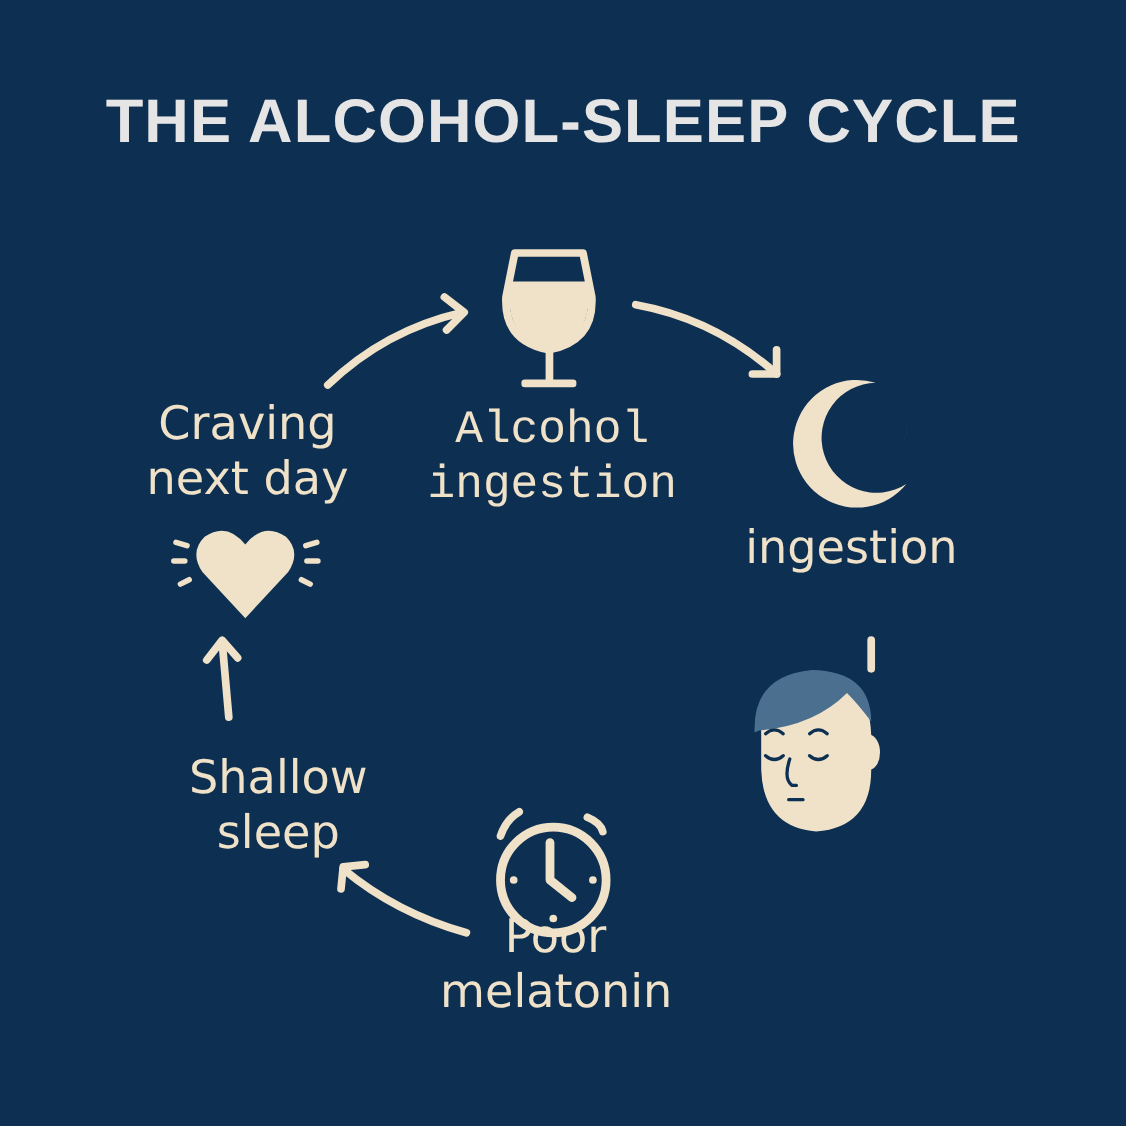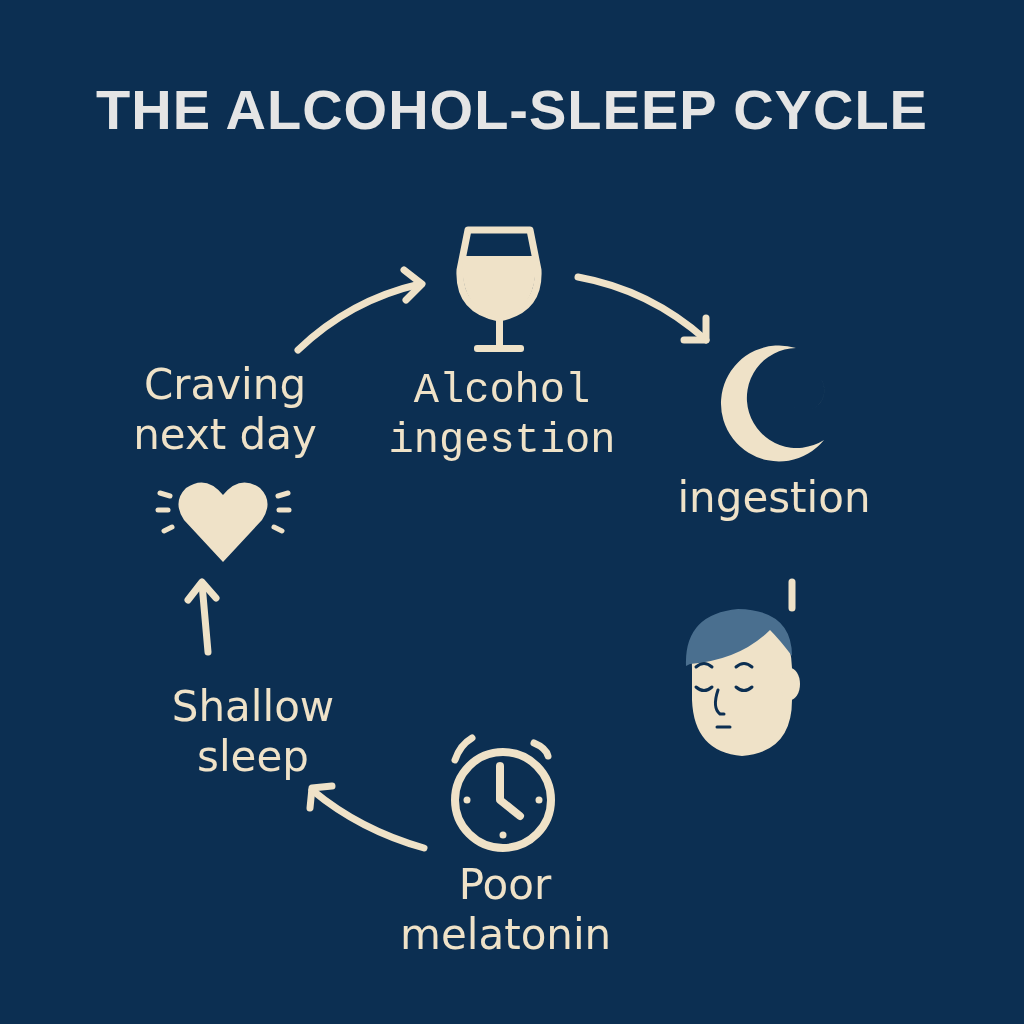--- a/index.html
+++ b/index.html
@@ -120,21 +120,21 @@
   <span>ingestion</span>
 </div>
 
 <div class="label" style="left:646px; top:473px; width:256px;">
   <span>ingestion</span>
 </div>
 
 <div class="label" style="left:606px; top:772px; width:266px;">
 </div>
 
-<div class="label" style="left:400px; top:860px; width:210px;">
+<div class="label" style="left:400px; top:826px; width:210px;">
   <span>Poor</span>
   <span>melatonin</span>
 </div>
 
 <div class="label" style="left:150px; top:654px; width:206px;margin-top:28px;">
   <span>Shallow</span>
   <span>sleep</span>
 </div>
 
 <div class="label" style="left:120px; top:360px; width:210px;">

